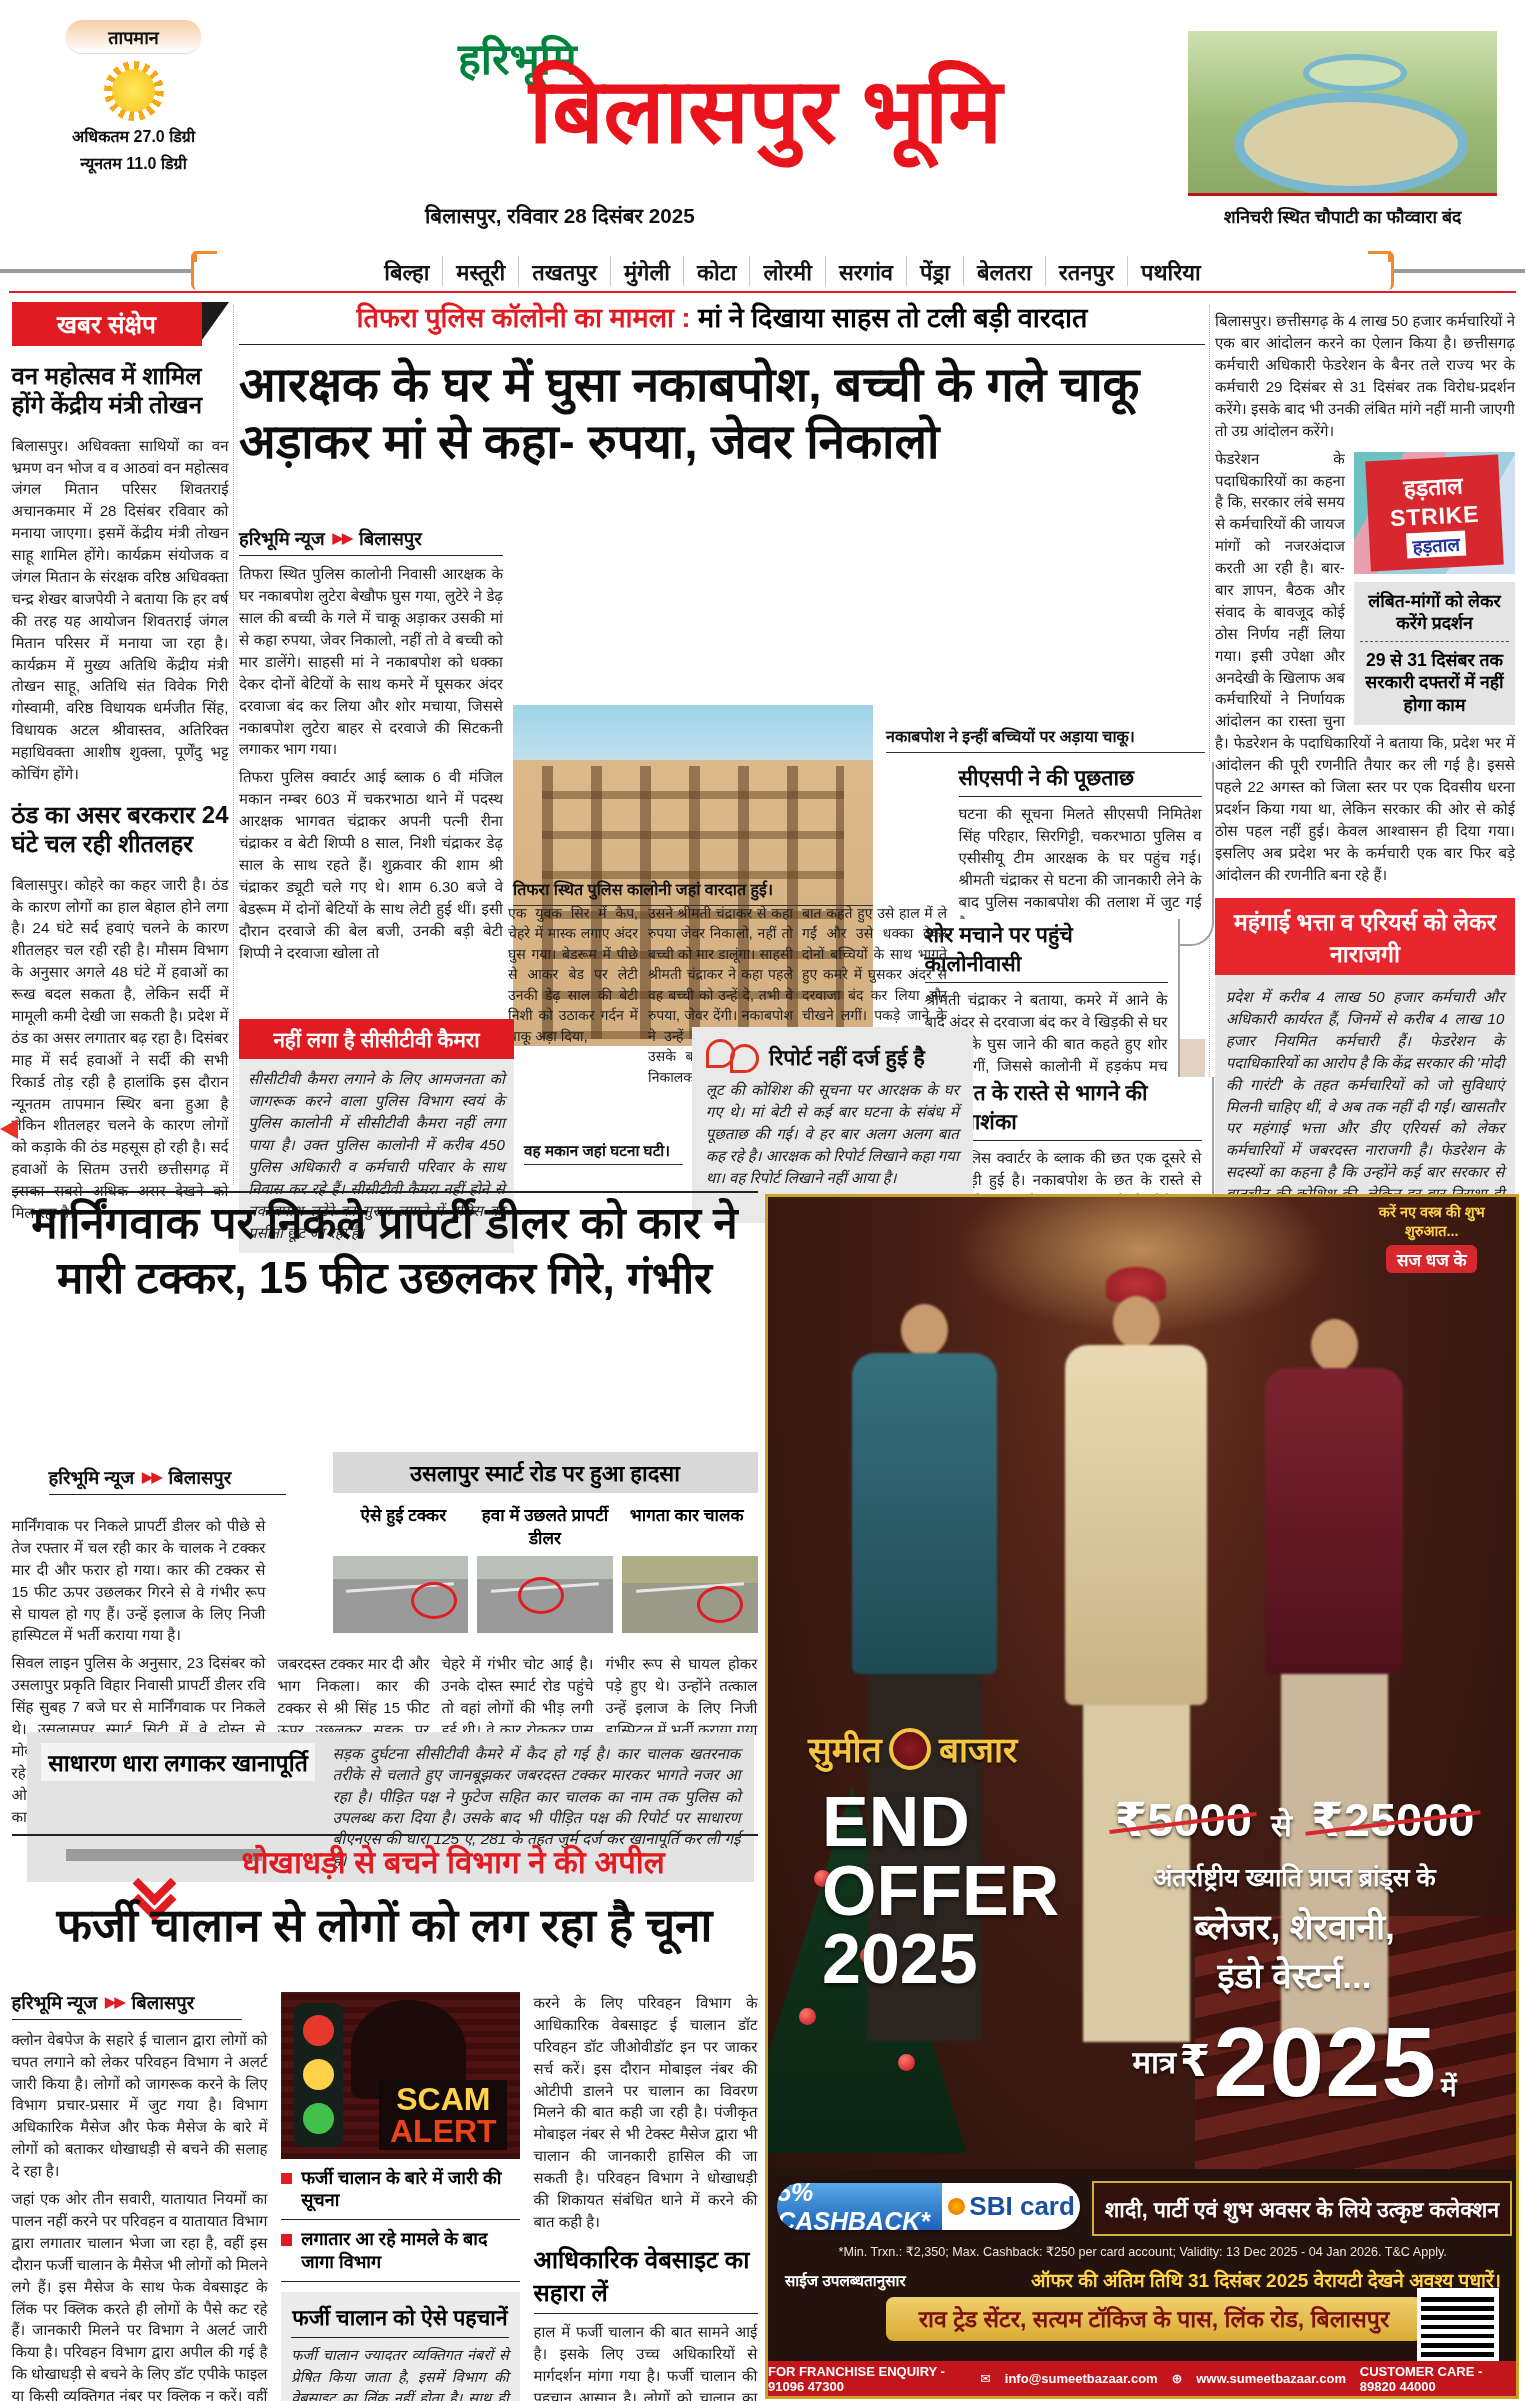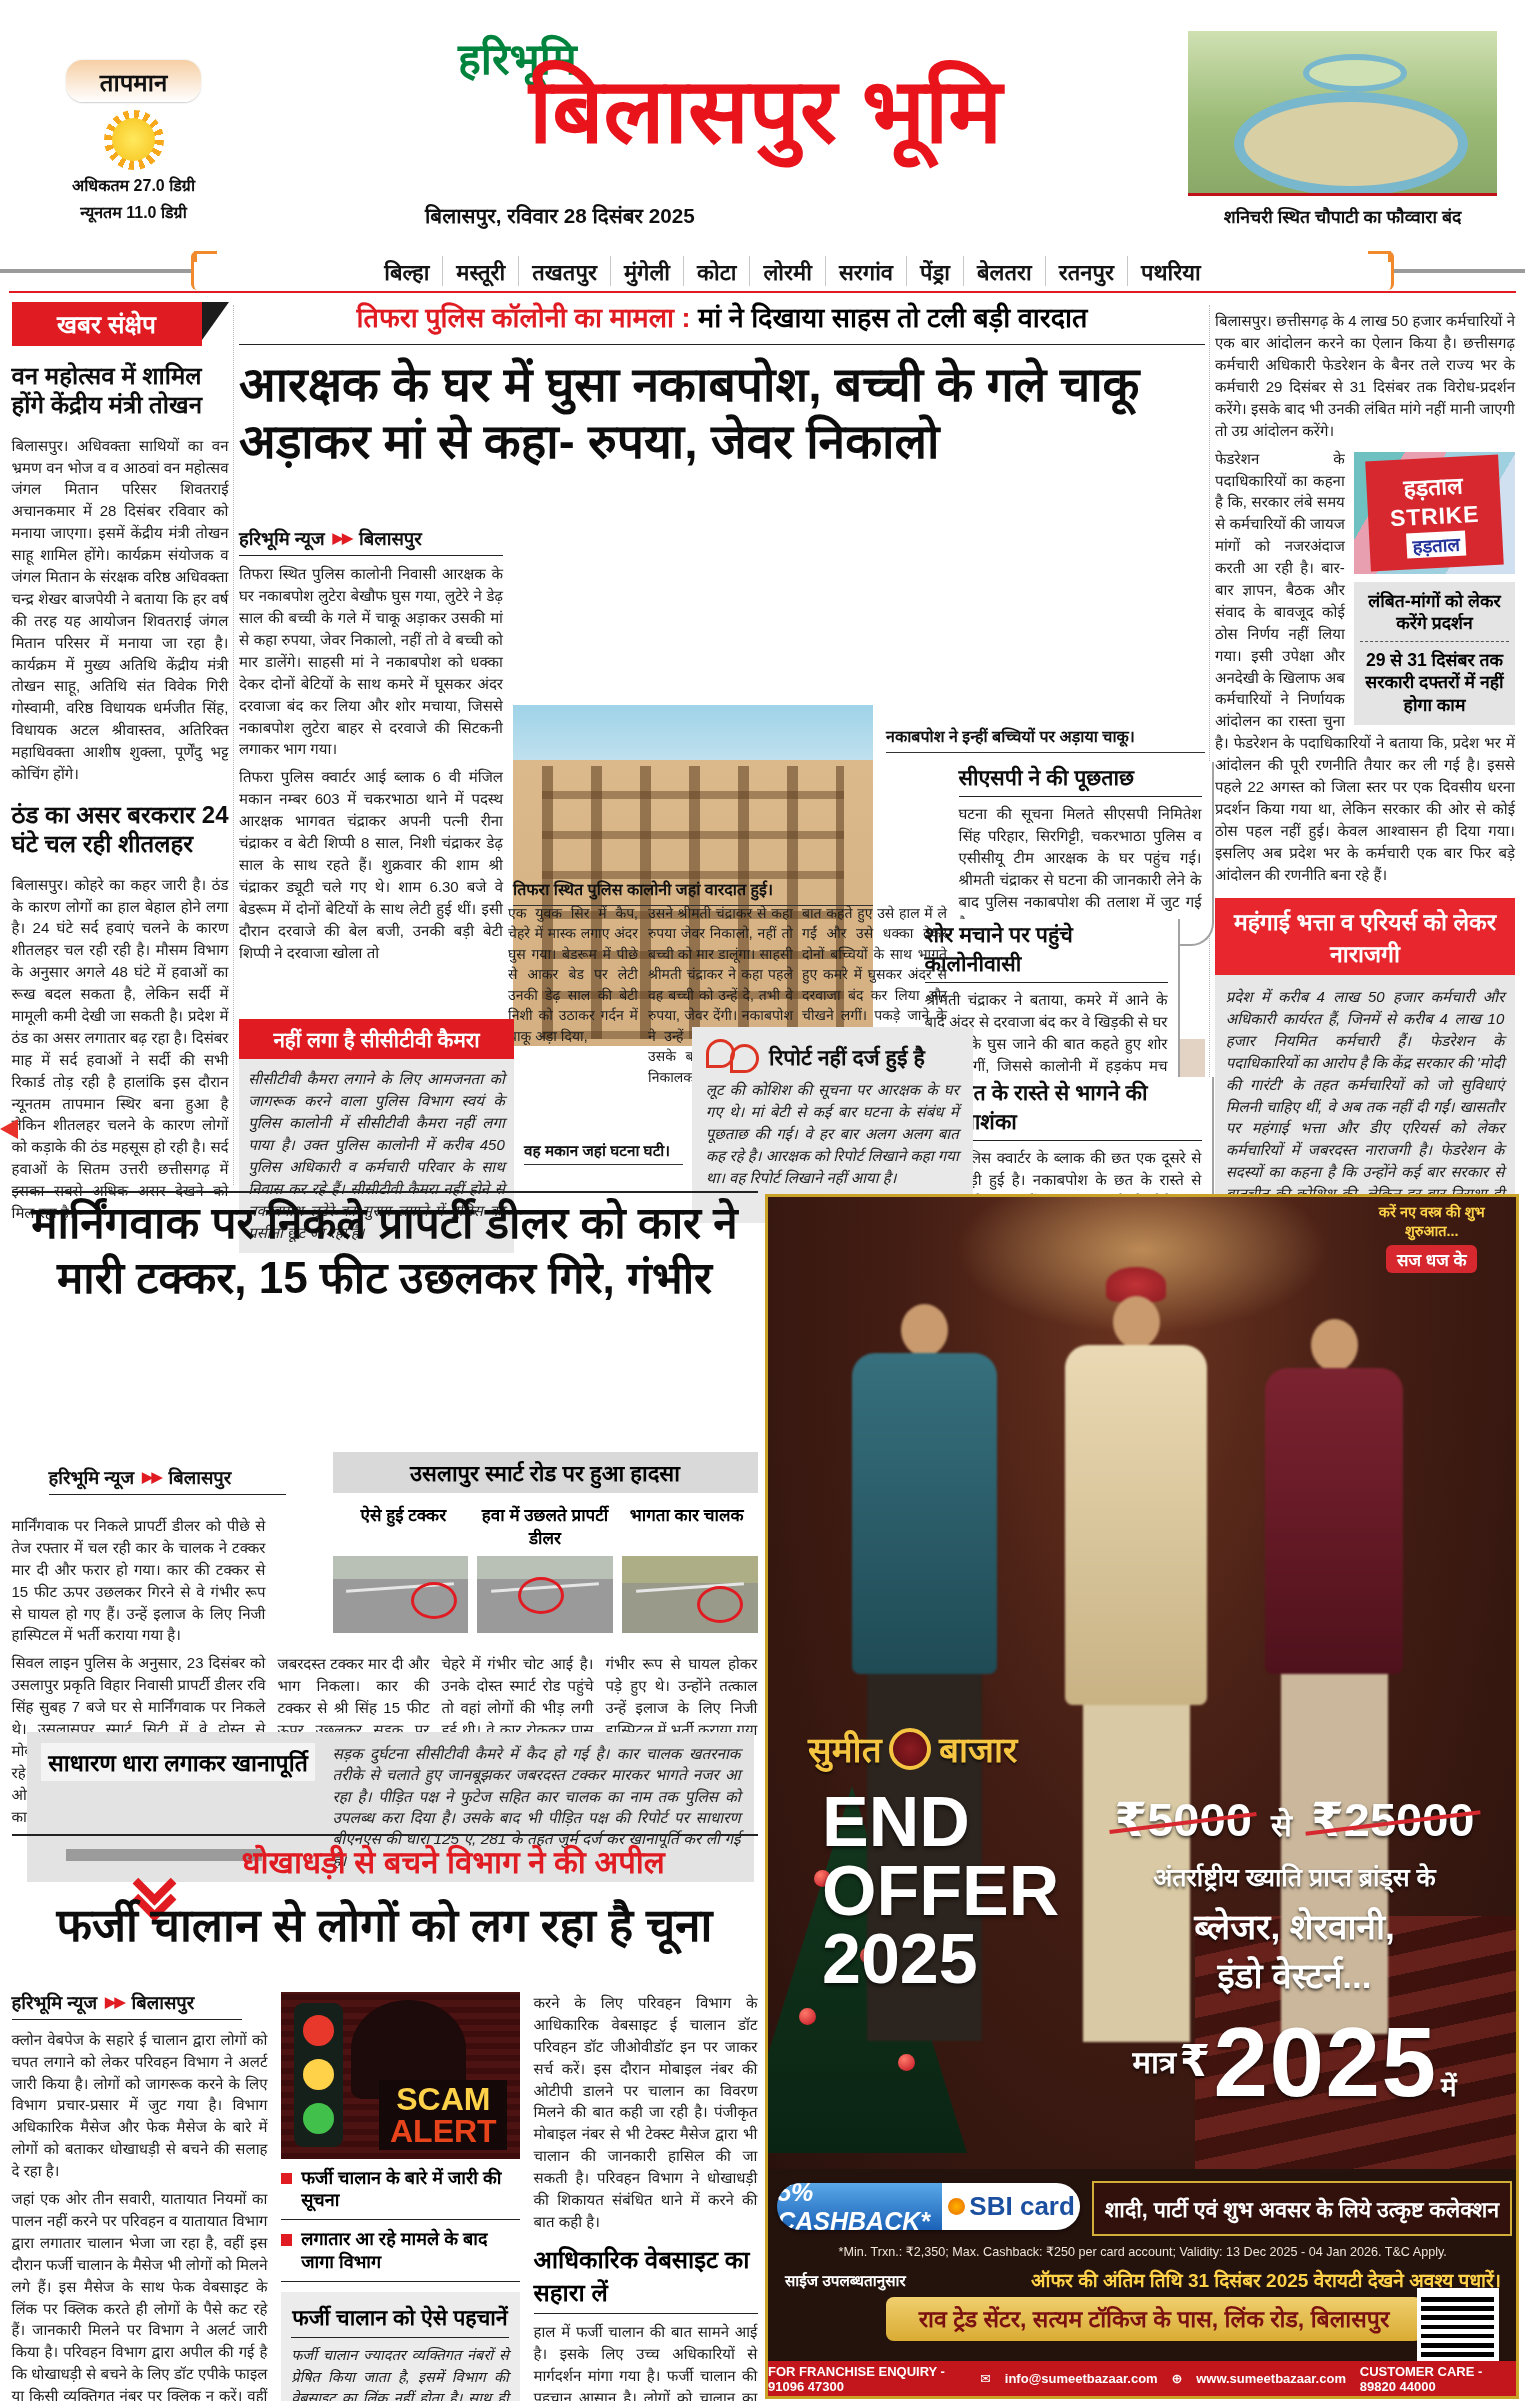--- a/index.html
+++ b/index.html
@@ -11,21 +11,21 @@
   .byline{display:flex;align-items:center;gap:7.7px;font-weight:900;font-size:18.4px;color:#111;border-bottom:1.5px solid #222;padding-bottom:4.6px;}
   .byline .chev{color:#e01b22;font-size:15.3px;letter-spacing:-2.3px;}
   .vrule{position:absolute;border-left:1.5px dotted #b5b5b5;}
   .round-box{border-right:2.3px solid #a2a2a2;border-bottom:2.3px solid #a2a2a2;border-radius:0 0 23px 0;padding:0 10.7px 9.2px 1.5px;background:#fff;}
   .box-hd{font-size:21.4px;font-weight:900;color:#0e0e0e;border-bottom:1.5px solid #222;padding-bottom:4.6px;margin-bottom:6.9px;}
   .gray-box{background:#e9e9e9;}
   .red-bar{background:#e01b22;color:#fff;font-weight:900;text-align:center;}
   .photo{position:relative;overflow:hidden;}
   
   .weather{left:66px;top:20px;width:135px;text-align:center;}
-  .weather-pill{background:linear-gradient(#f6cfa5,#fff);border-radius:17px;font-weight:900;font-size:24px;padding:4.6px 0;color:#111;box-shadow:0 0.8px 1.5px rgba(0,0,0,.2);margin-top:40px;}
+  .weather-pill{background:linear-gradient(#f6cfa5,#fff);border-radius:17px;font-weight:900;font-size:18px;padding:4.6px 0;color:#111;box-shadow:0 0.8px 1.5px rgba(0,0,0,.2);}
   .sun{width:60px;height:60px;margin:7.7px auto 4.6px;border-radius:50%;background:repeating-conic-gradient(#f7a81b 0 11deg,rgba(0,0,0,0) 11deg 22.5deg);position:relative;}
   .sun::after{content:"";position:absolute;left:8.4px;top:8.4px;width:43px;height:43px;border-radius:50%;background:radial-gradient(#ffe95e,#f7c21b);}
   .wtemp{font-weight:900;font-size:16px;margin-top:4.6px;color:#111;}
   .brand-top{left:458px;top:27.5px;font-size:43px;font-weight:900;color:#00843d;}
   .brand-main{left:360px;top:66px;width:811px;font-size:90px;font-weight:900;color:#e8131b;line-height:1;white-space:nowrap;text-align:center;}
   .dateline{left:425px;top:201px;font-size:20.7px;font-weight:700;color:#111;}
   .top-photo{left:1188px;top:31px;width:309px;height:162px;background:linear-gradient(#cfe0b2 0%,#9cbb77 55%,#8aa968 100%);border-bottom:3.1px solid #c0111a;}
   .fountain{position:absolute;left:46px;top:61px;width:214px;height:84px;border:10.7px solid #79b7cc;border-radius:50%;background:#d9cfa4;}
   .fountain2{position:absolute;left:115px;top:23px;width:92px;height:26px;border:6.1px solid #79b7cc;border-radius:50%;background:#cfe0b2;}
   .top-photo-cap{left:1188px;top:204px;width:309px;text-align:center;font-weight:700;font-size:17.6px;color:#111;}

